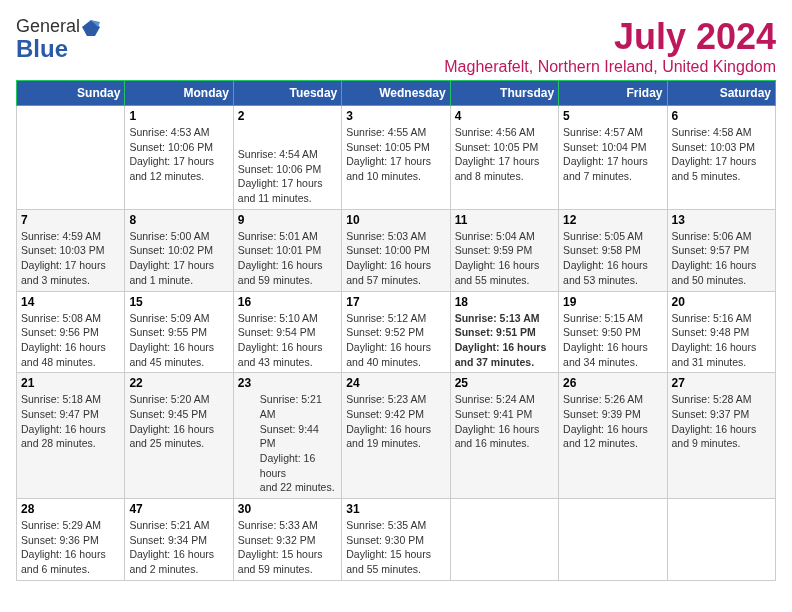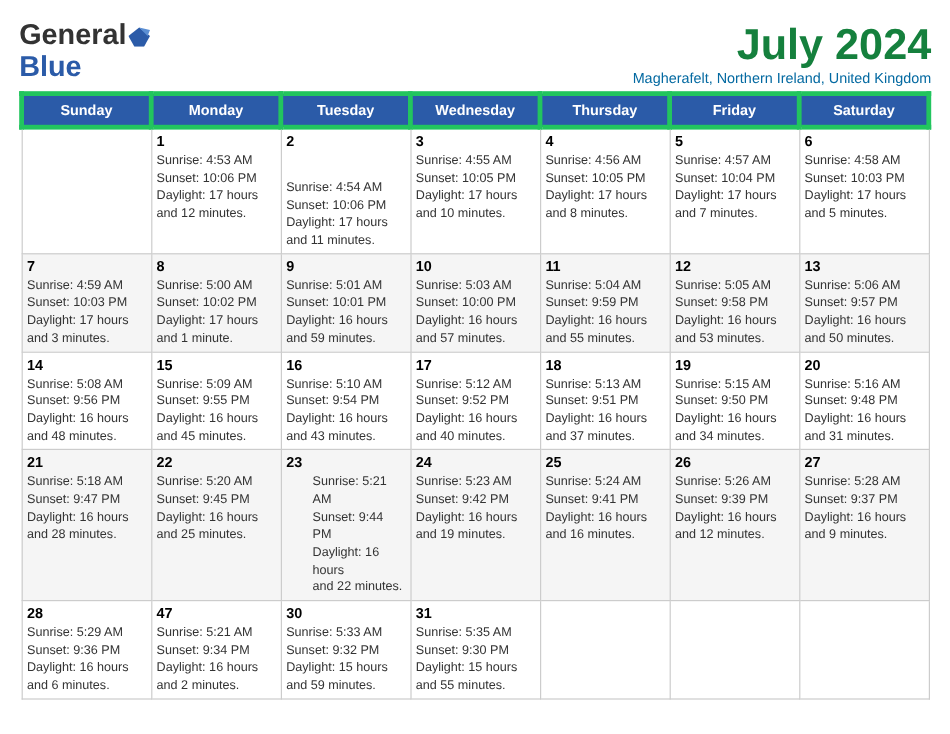--- a/index.html
+++ b/index.html
@@ -20,39 +20,39 @@
       display: flex;
       flex-direction: column;
       align-items: flex-start;
     }
     .title-block {
       text-align: right;
     }
     .calendar-title {
       font-size: 36px;
       font-weight: bold;
-      color: #15803d;
+      color: #be185d;
     }
     .calendar-subtitle {
-      font-size: 12px;
-      color: #0369a1;
+      font-size: 16px;
+      color: #be185d;
       font-weight: normal;
     }
     .calendar-table {
       width: 100%;
       border-collapse: collapse;
       font-size: 11px;
     }
     .calendar-table th {
       background-color: #2b5ba8;
       color: #fff;
       padding: 5px 4px;
-      text-align: center;
+      text-align: right;
       font-size: 12px;
-      border: 4px solid #22c55e;
+      border: 1px solid #22c55e;
     }
     .calendar-table td {
       border: 1px solid #ccc;
       vertical-align: top;
       padding: 3px 4px;
       min-height: 70px;
       width: 14.28%;
     }
     .cell-date {
       font-weight: bold;
@@ -71,21 +71,21 @@
     .row-white {
       background-color: #fff;
     }
   </style>
 </head>
 <body>
 
 <div class="header">
   <div class="logo">
     <div style="display:flex;align-items:center;">
-      <span style="font-size:24px;font-weight:bold;color:#333;">General</span>
+      <span style="font-size:18px;font-weight:normal;color:#333;">General</span>
       <svg width="18" height="18" viewBox="0 0 18 18" style="margin-left:2px;">
         <polygon points="9,2 18,9 13,18 5,18 0,9" fill="#2b5ba8"></polygon>
         <polygon points="9,2 18,4 16,9" fill="#5b8fd4"></polygon>
       </svg>
     </div>
     <span style="font-size:24px;font-weight:bold;color:#2b5ba8;margin-top:-2px;">Blue</span>
   </div>
   <div class="title-block">
     <div class="calendar-title">July 2024</div>
     <div class="calendar-subtitle">Magherafelt, Northern Ireland, United Kingdom</div>
@@ -225,21 +225,21 @@
         </td>
         <td>
           <span class="cell-date">17</span>
           <div class="cell-info" style="white-space: pre-line;">Sunrise: 5:12 AM
 Sunset: 9:52 PM
 Daylight: 16 hours
 and 40 minutes.</div>
         </td>
         <td>
           <span class="cell-date">18</span>
-          <div class="cell-info" style="white-space: pre-line;">Sunrise: 5:13 AM
+          <div class="cell-info" style="white-space: pre-line; font-weight: bold;">Sunrise: 5:13 AM
 Sunset: 9:51 PM
 Daylight: 16 hours
 and 37 minutes.</div>
         </td>
         <td>
           <span class="cell-date">19</span>
           <div class="cell-info" style="white-space: pre-line;">Sunrise: 5:15 AM
 Sunset: 9:50 PM
 Daylight: 16 hours
 and 34 minutes.</div>

